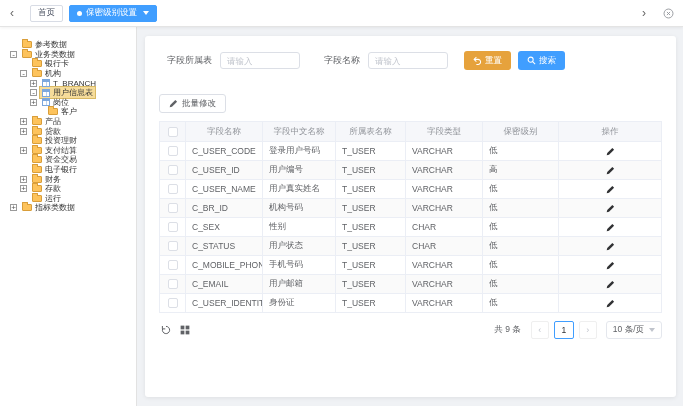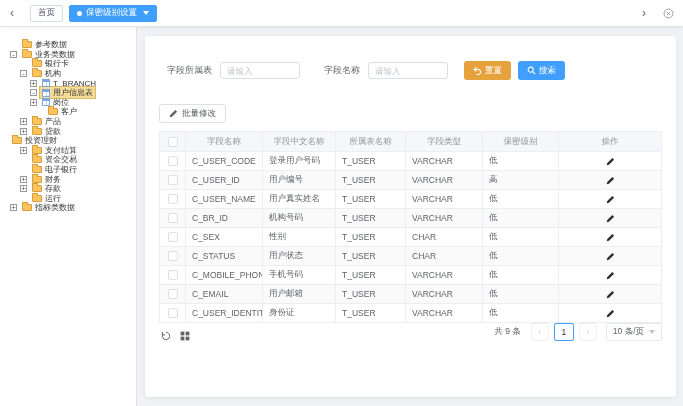--- a/index.html
+++ b/index.html
@@ -27,21 +27,21 @@
   .folder-icon { width:10px; height:7px; background:#fdc35c; border:1px solid #d99e3a; border-radius:1px; margin-right:3px; position:relative; flex:none; }
   .folder-icon::before { content:""; position:absolute; top:-3px; left:-1px; width:4px; height:2px; background:#fdc35c; border:1px solid #d99e3a; border-bottom:0; border-radius:1px 1px 0 0; }
   .table-icon { width:8px; height:8px; background:#fff; border:1px solid #7ba7dd; margin-right:3px; position:relative; flex:none; }
   .table-icon::before { content:""; position:absolute; left:0; right:0; top:0; height:2px; background:#7ba7dd; }
   .table-icon::after { content:""; position:absolute; left:2.5px; top:2px; bottom:0; width:1px; background:#bcd4ef; }
   .node-body { display:flex; align-items:center; padding:0 2px; }
   .tree-item.selected .node-body { background:#f6dc9a; box-shadow:0 0 0 1px #d9b964; }
 
   
   .main { flex:1; padding:9px 7px 9px 8px; }
-  .card { background:#fff; height:361px; border-radius:3px; box-shadow:0 1px 4px rgba(0,0,0,.08); padding:22px 14px; }
+  .card { background:#fff; height:361px; border-radius:3px; box-shadow:0 1px 4px rgba(0,0,0,.08); padding:12px 14px; }
 
   .search-form { display:flex; align-items:center; margin:3px 0 0 8px; }
   .search-form label { font-size:9px; color:#606266; margin-right:8px; }
   .search-form label.second { margin-left:24px; }
   .search-form input { width:80px; height:17px; border:1px solid #dcdfe6; border-radius:3px; padding:0 6px; font-size:8.5px; color:#606266; outline:none; font-family:"Liberation Sans", sans-serif; }
   .search-form input::placeholder { color:#c0c4cc; }
   .btn { height:19px; border:none; border-radius:3px; color:#fff; font-size:8.5px; display:inline-flex; align-items:center; gap:3px; padding:0 9px; cursor:pointer; font-family:"Liberation Sans", sans-serif; }
   .btn.reset { background:#E6A23C; margin-left:16px; }
   .btn.search { background:#409EFF; margin-left:7px; }
 
@@ -51,21 +51,21 @@
   table { width:100%; border-collapse:collapse; table-layout:fixed; }
   th, td { border:1px solid #ebeef5; padding:0 6px; white-space:nowrap; overflow:hidden; }
   th { background:#f6f7fa; color:#909399; font-weight:400; font-size:8.5px; height:20px; text-align:center; }
   td { color:#606266; font-size:8.5px; height:19px; text-align:left; }
   tbody tr:nth-child(even) { background:#fafafa; }
   th.cb-cell, td.cb-cell { text-align:center; padding:0; }
   td.op-cell { text-align:center; }
   .checkbox { display:inline-block; width:10px; height:10px; border:1px solid #dcdfe6; border-radius:2px; background:#fff; vertical-align:middle; cursor:pointer; }
   .op-btn { display:inline-flex; cursor:pointer; vertical-align:middle; }
 
-  .tfooter { display:flex; align-items:flex-end; font-size:8.5px; color:#606266; }
+  .tfooter { display:flex; align-items:center; margin-top:8px; font-size:8.5px; color:#606266; }
   .footer-icons { display:flex; align-items:center; gap:9px; margin-left:2px; }
   .grow { flex:1; }
   .pager { display:flex; align-items:center; gap:5px; }
   .total { margin-right:5px; }
   .pg-btn { width:18px; height:18px; border:1px solid #efefef; background:#fff; color:#c0c4cc; display:inline-flex; align-items:center; justify-content:center; font-size:9px; border-radius:2px; cursor:pointer; }
   .pg-current { width:20px; height:18px; border:1px solid #409EFF; background:#fff; color:#303133; display:inline-flex; align-items:center; justify-content:center; font-size:8.5px; border-radius:2px; cursor:pointer; }
   .page-size { height:18px; border:1px solid #e4e7ed; border-radius:3px; display:inline-flex; align-items:center; padding:0 6px; gap:5px; color:#606266; cursor:pointer; margin-left:4px; }
   .caret-gray { width:0; height:0; border-left:3px solid transparent; border-right:3px solid transparent; border-top:4px solid #c0c4cc; }
   .i { display:block; }
 </style>
@@ -162,21 +162,21 @@
               <span class="tree-label">产品</span>
             </span>
           </div>
           <div class="tree-item" style="padding-left: 20px;">
             <span class="expander">+</span>
             <span class="node-body">
               <span class="folder-icon"></span>
               <span class="tree-label">贷款</span>
             </span>
           </div>
-          <div class="tree-item" style="">
+          <div class="tree-item" style="padding-left: 20px;">
             <span class="expander spacer"></span>
             <span class="node-body">
               <span class="folder-icon"></span>
               <span class="tree-label">投资理财</span>
             </span>
           </div>
           <div class="tree-item" style="padding-left: 20px;">
             <span class="expander">+</span>
             <span class="node-body">
               <span class="folder-icon"></span>

